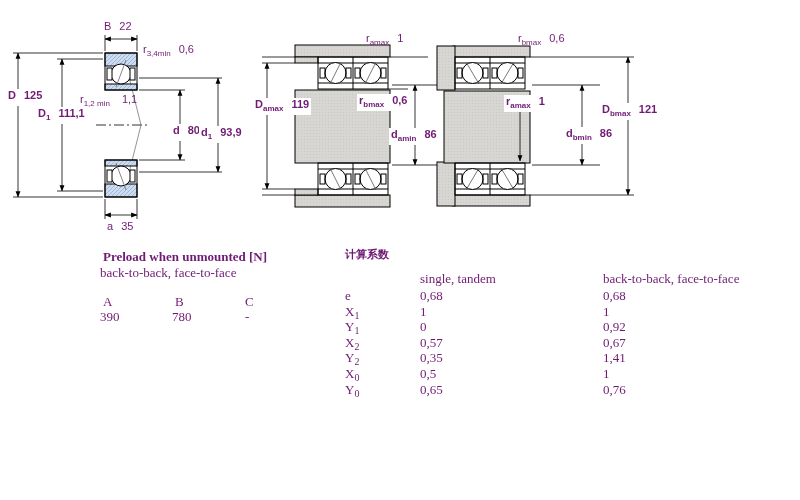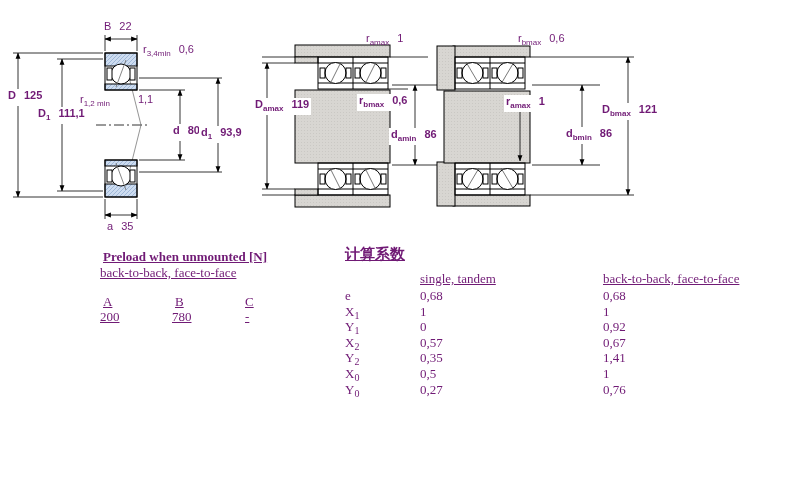--- a/index.html
+++ b/index.html
@@ -5,24 +5,24 @@
   html,body{margin:0;padding:0;background:#fff;}
   .page{position:relative;width:800px;height:452px;background:#ffffff;overflow:hidden;
         font-family:"Liberation Sans",sans-serif;color:#701a75;}
   svg{position:absolute;left:0;top:0;}
   
   .dl{position:absolute;font:11px "Liberation Sans",sans-serif;white-space:nowrap;line-height:12px;}
   .dl.bg{background:#fff;padding:0 2px;font-weight:bold;}
   .dl .sub{font-size:8px;vertical-align:-3px;}
   .dl .val{margin-left:8px;}
   
-  .ser{position:absolute;font-family:"Liberation Serif",serif;font-size:13px;white-space:nowrap;line-height:14px;text-decoration:underline;}
+  .ser{position:absolute;font-family:"Liberation Serif",serif;font-size:13px;white-space:nowrap;line-height:14px;}
   .ser.b{font-weight:bold;}
   .ser .sub{font-size:10px;vertical-align:-3px;}
-  .cjk{font-family:"Liberation Sans","DejaVu Sans",sans-serif;font-weight:bold;font-size:15px;}
+  .cjk{font-family:"Liberation Sans","DejaVu Sans",sans-serif;font-weight:bold;font-size:11px;}
   .frow{position:absolute;left:345px;top:0;width:430px;height:15px;}
   .frow .c1{position:absolute;left:0;}
   .frow .c2{position:absolute;left:75px;}
   .frow .c3{position:absolute;left:258px;}
 </style>
 </head>
 <body>
 
 <div class="page">
 
@@ -194,21 +194,21 @@
         <line x1="532" y1="85" x2="600" y2="85"></line>
           <line x1="532" y1="165" x2="600" y2="165"></line>
         <line x1="582" y1="85" x2="582" y2="165" marker-start="url(#arr)" marker-end="url(#arr)"></line>
       </g>
     </g>
   </svg>
 
   <div class="dl" style="left:104px;top:20px"><span>B</span><span class="sub"></span><span class="val">22</span></div>
   <div class="dl" style="left:143px;top:43px"><span>r</span><span class="sub">3,4min</span><span class="val">0,6</span></div>
   <div class="dl bg" style="left:6px;top:89px"><span>D</span><span class="sub"></span><span class="val">125</span></div>
-  <div class="dl" style="left:80px;top:93px"><span>r</span><span class="sub">1,2 min</span><span class="val" style="margin-left:28px">1,1</span></div>
+  <div class="dl" style="left:80px;top:93px"><span>r</span><span class="sub">1,2 min</span><span class="val" style="margin-left:12px">1,1</span></div>
   <div class="dl bg" style="left:36px;top:107px"><span>D</span><span class="sub">1</span><span class="val">111,1</span></div>
   <div class="dl bg" style="left:171px;top:124px"><span>d</span><span class="sub"></span><span class="val">80</span></div>
   <div class="dl bg" style="left:199px;top:126px"><span>d</span><span class="sub">1</span><span class="val">93,9</span></div>
   <div class="dl" style="left:107px;top:220px"><span>a</span><span class="sub"></span><span class="val">35</span></div>
 
   <div class="dl" style="left:366px;top:32px"><span>r</span><span class="sub">amax</span><span class="val">1</span></div>
   <div class="dl bg" style="left:253px;top:98px"><span>D</span><span class="sub">amax</span><span class="val">119</span></div>
   <div class="dl bg" style="left:357px;top:94px"><span>r</span><span class="sub">bmax</span><span class="val">0,6</span></div>
   <div class="dl bg" style="left:389px;top:128px"><span>d</span><span class="sub">amin</span><span class="val">86</span></div>
 
@@ -216,21 +216,21 @@
   <div class="dl bg" style="left:504px;top:95px"><span>r</span><span class="sub">amax</span><span class="val">1</span></div>
   <div class="dl bg" style="left:600px;top:103px"><span>D</span><span class="sub">bmax</span><span class="val">121</span></div>
   <div class="dl bg" style="left:564px;top:127px"><span>d</span><span class="sub">bmin</span><span class="val">86</span></div>
 
   <div>
     <div class="ser b" style="left:103px;top:250px">Preload when unmounted [N]</div>
     <div class="ser" style="left:100px;top:266px">back-to-back, face-to-face</div>
     <div class="ser" style="left:103px;top:295px">A</div>
     <div class="ser" style="left:175px;top:295px">B</div>
     <div class="ser" style="left:245px;top:295px">C</div>
-    <div class="ser" style="left:100px;top:310px">200</div>
+    <div class="ser" style="left:100px;top:310px">390</div>
     <div class="ser" style="left:172px;top:310px">780</div>
     <div class="ser" style="left:245px;top:310px">-</div>
   </div>
 
   <div>
     <div class="ser cjk" style="position:absolute;left:345px;top:247px">计算系数</div>
     <div class="ser" style="left:420px;top:272px">single, tandem</div>
     <div class="ser" style="left:603px;top:272px">back-to-back, face-to-face</div>
 
     <div class="frow ser" style="top:289px">
@@ -258,18 +258,18 @@
         <span class="c2">0,35</span>
         <span class="c3">1,41</span>
       </div>
     <div class="frow ser" style="top:367px">
         <span class="c1"><span>X</span><span class="sub">0</span></span>
         <span class="c2">0,5</span>
         <span class="c3">1</span>
       </div>
     <div class="frow ser" style="top:383px">
         <span class="c1"><span>Y</span><span class="sub">0</span></span>
-        <span class="c2">0,27</span>
+        <span class="c2">0,65</span>
         <span class="c3">0,76</span>
       </div>
   </div>
 
 </div>
 
 </body></html>

